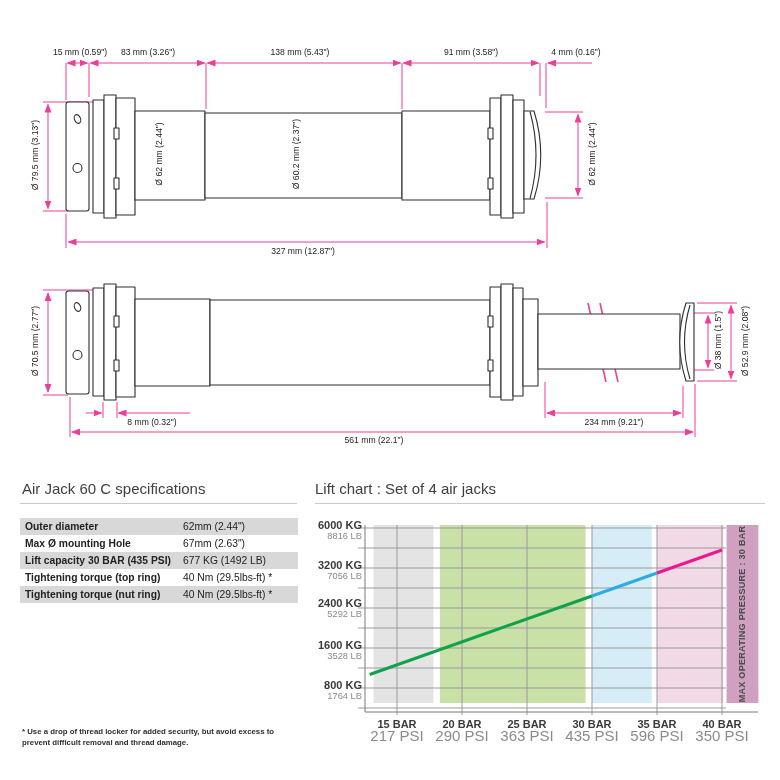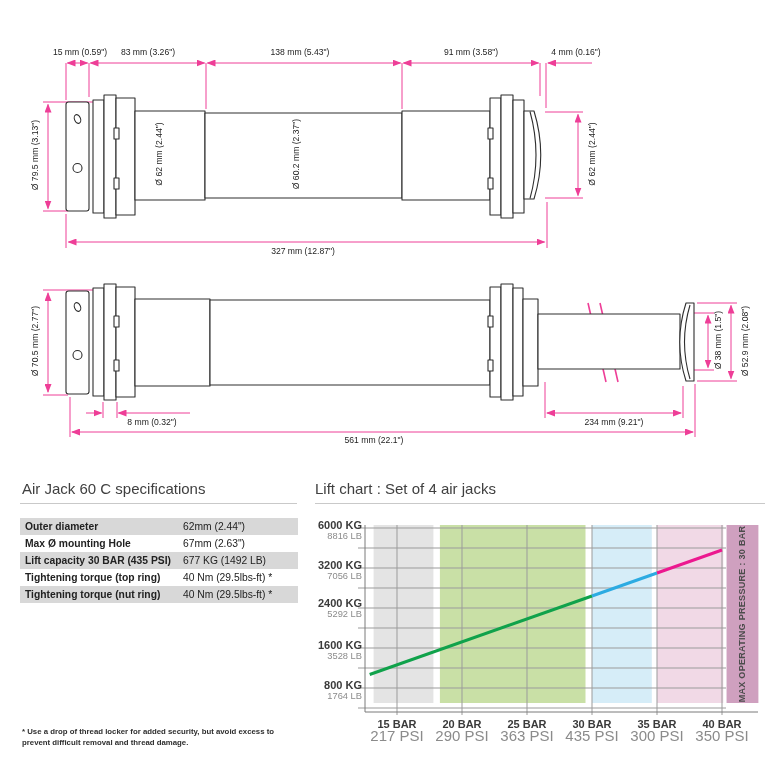--- a/index.html
+++ b/index.html
@@ -244,21 +244,21 @@
   <div class="xtick" style="left:182px">
       <span class="bar">25 BAR</span>
       <span class="psi">363 PSI</span>
     </div>
   <div class="xtick" style="left:247px">
       <span class="bar">30 BAR</span>
       <span class="psi">435 PSI</span>
     </div>
   <div class="xtick" style="left:312px">
       <span class="bar">35 BAR</span>
-      <span class="psi">300 PSI</span>
+      <span class="psi">596 PSI</span>
     </div>
   <div class="xtick" style="left:377px">
       <span class="bar">40 BAR</span>
       <span class="psi">350 PSI</span>
     </div>
 
   <div id="maxp-label">MAX OPERATING PRESSURE : 30 BAR</div>
 </div>
 
 </body></html>

